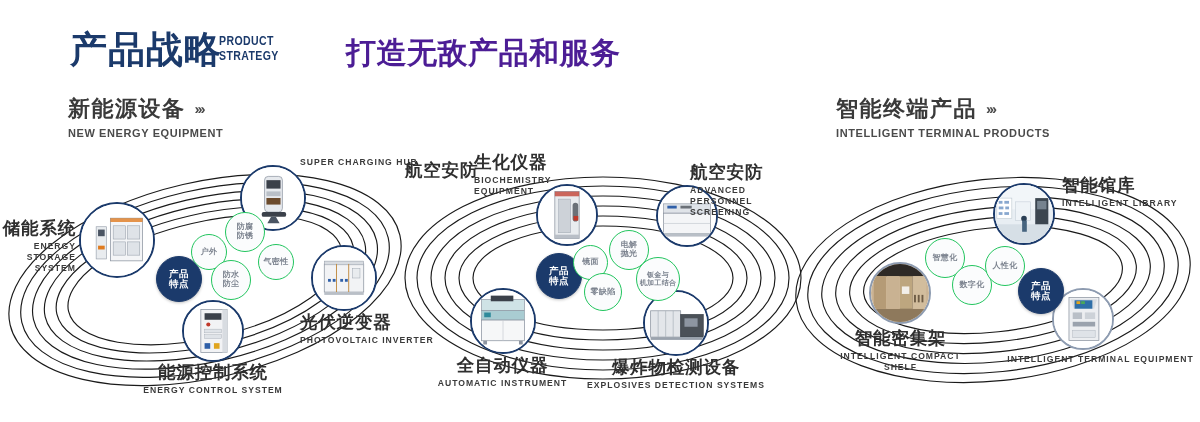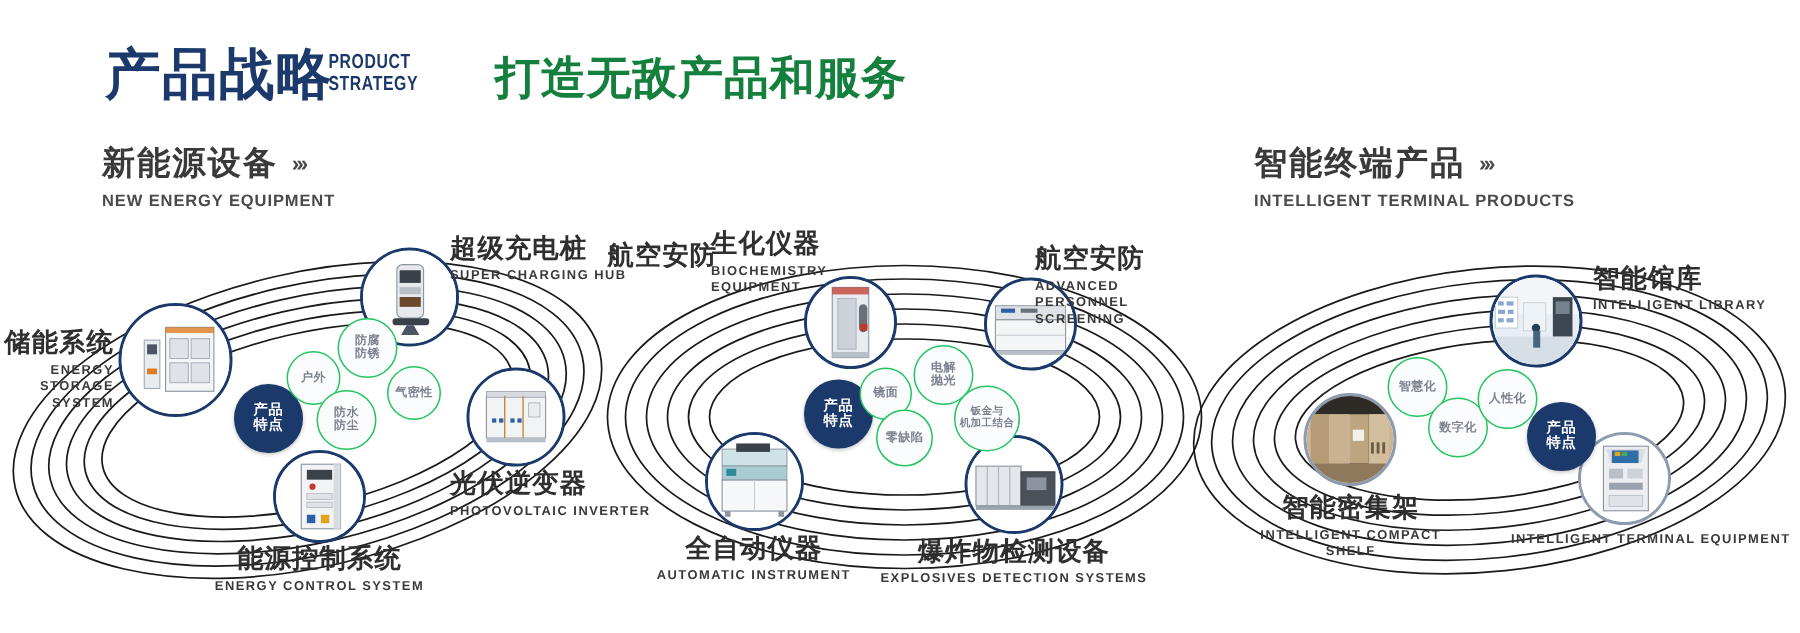--- a/index.html
+++ b/index.html
@@ -18,22 +18,22 @@
     letter-spacing:1px;line-height:44px;
     font-family:"Liberation Sans","DejaVu Sans",sans-serif;
   }
   .hdr-en{
     position:absolute;left:219px;top:33px;
     font-size:13.5px;font-weight:bold;color:#1b3a6b;
     line-height:15px;letter-spacing:0.5px;
     transform:scaleX(0.78);transform-origin:left top;
   }
   .hdr-slogan{
-    position:absolute;left:330px;top:34px;
-    font-size:30px;font-weight:bold;color:#15803d;
+    position:absolute;left:346px;top:34px;
+    font-size:30px;font-weight:bold;color:#4c1d95;
     letter-spacing:0.5px;line-height:38px;
   }
 
   
   .sec-title{position:absolute;}
   .sec-cn{
     font-size:22px;font-weight:bold;color:#3a3a3a;
     letter-spacing:1.5px;line-height:26px;white-space:nowrap;
   }
   .sec-arrows{
@@ -158,21 +158,20 @@
         <rect x="0" y="0" width="66" height="66" fill="#ffffff"></rect>
         <rect x="24" y="10" width="19" height="38" rx="4" fill="#e6e9ed" stroke="#8d95a1" stroke-width=".8"></rect>
         <rect x="26" y="14" width="15" height="9" fill="#3b414a"></rect>
         <rect x="26" y="26" width="15" height="5" fill="#b9bfc7"></rect>
         <rect x="26" y="33" width="15" height="7" fill="#6b4a2c"></rect>
         <rect x="21" y="48" width="26" height="5" rx="2" fill="#3b414a"></rect>
         <path d="M31 53 l-4 7 h13 l-4 -7z" fill="#4b5563"></path>
       </svg>
     </div>
     <div class="nlabel" style="left:300px;top:5px;">
-      <div class="cn">超级充电桩</div>
       <div class="en">SUPER CHARGING HUB</div>
     </div>
 
     <div class="node" style="left:311px;top:95px;width:66px;height:66px;">
       <svg class="node-img" viewBox="0 0 66 66">
         <rect x="0" y="0" width="66" height="66" fill="#ffffff"></rect>
         <rect x="12" y="18" width="42" height="30" fill="#f2f3f5" stroke="#8d95a1" stroke-width=".8"></rect>
         <rect x="12" y="15" width="42" height="4" fill="#d8dce1" stroke="#8d95a1" stroke-width=".5"></rect>
         <line x1="25" y1="18" x2="25" y2="48" stroke="#c08a3e" stroke-width="1"></line>
         <line x1="38" y1="18" x2="38" y2="48" stroke="#c08a3e" stroke-width="1"></line>

